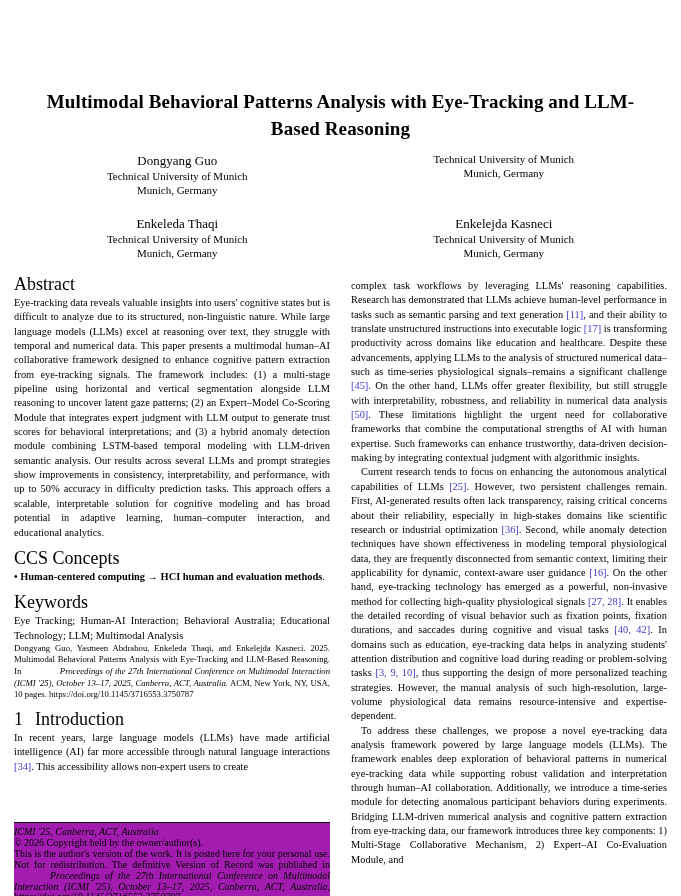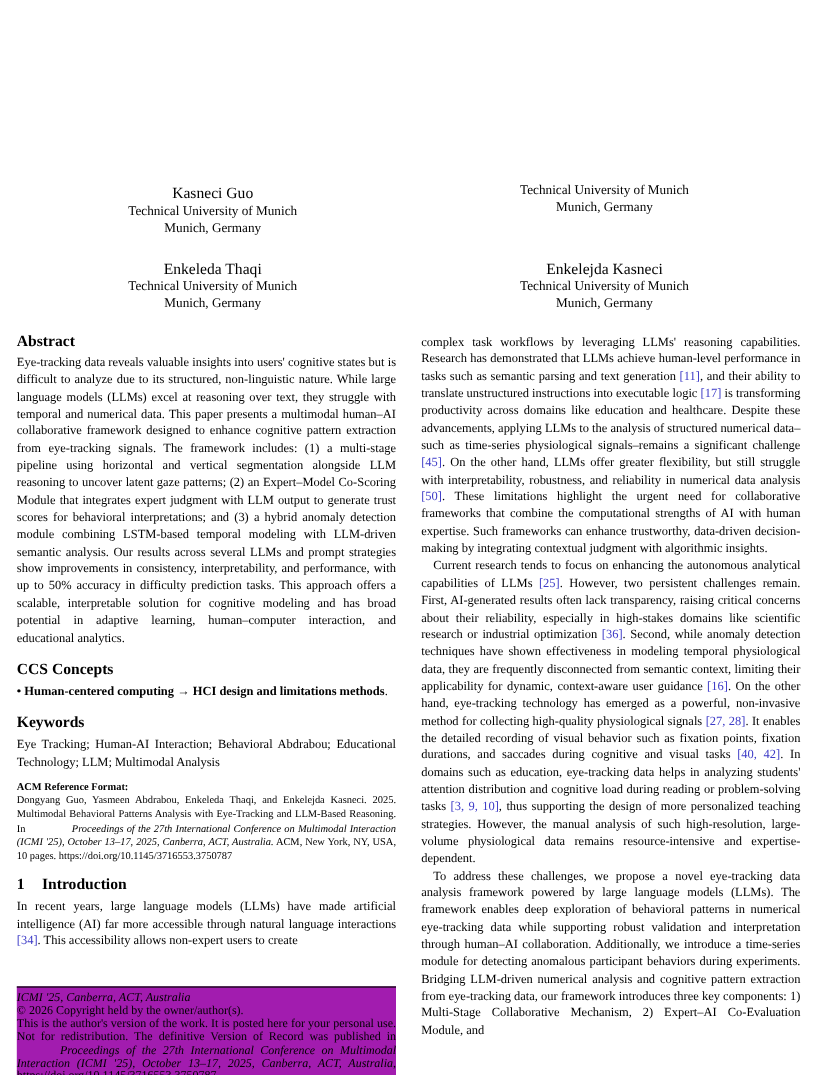--- a/index.html
+++ b/index.html
@@ -41,22 +41,22 @@
     position: absolute;
     top: 276px;
     left: 14px;
     width: 653px;
     display: flex;
     gap: 21px;
   }
   .col { width: 316px; }
   .col-right { padding-top: 3px; }
   h2.sec {
-    font-size: 13px;
-    font-weight: 700;
+    font-size: 18px;
+    font-weight: 400;
     line-height: 16px;
     margin: 10px 0 4px 0;
   }
   h2.sec.first { margin-top: 0; }
   .secnum { display: inline-block; min-width: 11px; margin-right: 10px; }
   p.body {
     font-size: 10.4px;
     line-height: 14.35px;
     text-align: justify;
     margin: 0;
@@ -93,24 +93,25 @@
     color: var(--cite-color, #3d3bc7);
     text-decoration-thickness: 1px;
     text-underline-offset: 1.5px;
   }
 </style>
 </head>
 <body>
 
 <div class="page">
 
+  <h1 class="title">Multimodal Behavioral Patterns Analysis with Eye-Tracking and LLM-Based Reasoning</h1>
 
   <div class="authors">
     <div class="author-block">
-      <div class="author-name">Kasneci Guo</div>
+      <div class="author-name">Dongyang Guo</div>
       <div class="author-affil">Technical University of Munich</div>
       <div class="author-city">Munich, Germany</div>
     </div>
     <div class="author-block">
       <div class="author-affil">Technical University of Munich</div>
       <div class="author-city">Munich, Germany</div>
     </div>
     <div class="author-block">
       <div class="author-name">Enkeleda Thaqi</div>
       <div class="author-affil">Technical University of Munich</div>
@@ -123,26 +124,25 @@
     </div>
   </div>
 
   <div class="columns">
 
     <div class="col col-left">
       <h2 class="sec first">Abstract</h2>
       <p class="body">Eye-tracking data reveals valuable insights into users' cognitive states but is difficult to analyze due to its structured, non-linguistic nature. While large language models (LLMs) excel at reasoning over text, they struggle with temporal and numerical data. This paper presents a multimodal human–AI collaborative framework designed to enhance cognitive pattern extraction from eye-tracking signals. The framework includes: (1) a multi-stage pipeline using horizontal and vertical segmentation alongside LLM reasoning to uncover latent gaze patterns; (2) an Expert–Model Co-Scoring Module that integrates expert judgment with LLM output to generate trust scores for behavioral interpretations; and (3) a hybrid anomaly detection module combining LSTM-based temporal modeling with LLM-driven semantic analysis. Our results across several LLMs and prompt strategies show improvements in consistency, interpretability, and performance, with up to 50% accuracy in difficulty prediction tasks. This approach offers a scalable, interpretable solution for cognitive modeling and has broad potential in adaptive learning, human–computer interaction, and educational analytics.</p>
 
       <h2 class="sec">CCS Concepts</h2>
-      <p class="ccs-line"><span class="bold">• Human-centered computing → HCI design and limitations methods</span><span>.</span></p>
+      <p class="ccs-line"><span class="bold">• Human-centered computing → HCI human and evaluation methods</span><span>.</span></p>
 
       <h2 class="sec">Keywords</h2>
-      <p class="body">Eye Tracking; Human-AI Interaction; Behavioral Abdrabou; Educational Technology; LLM; Multimodal Analysis</p>
+      <p class="body">Eye Tracking; Human-AI Interaction; Behavioral Australia; Educational Technology; LLM; Multimodal Analysis</p>
 
-      <p class="smallhead">ACM Reference Format:</p>
       <p class="small"><span>Dongyang Guo, Yasmeen Abdrabou, Enkeleda Thaqi, and Enkelejda Kasneci. 2025. Multimodal Behavioral Patterns Analysis with Eye-Tracking and LLM-Based Reasoning. In </span><span class="italic">Proceedings of the 27th International Conference on Multimodal Interaction (ICMI '25), October 13–17, 2025, Canberra, ACT, Australia.</span><span> ACM, New York, NY, USA, 10 pages. https://doi.org/10.1145/3716553.3750787</span></p>
 
       <h2 class="sec"><span class="secnum">1</span><span>Introduction</span></h2>
       <p class="body">In recent years, large language models (LLMs) have made artificial intelligence (AI) far more accessible through natural language interactions <span class="cite">[34]</span>. This accessibility allows non-expert users to create</p>
     </div>
 
     <div class="col col-right">
       <p class="body">complex task workflows by leveraging LLMs' reasoning capabilities. Research has demonstrated that LLMs achieve human-level performance in tasks such as semantic parsing and text generation <span class="cite">[11]</span>, and their ability to translate unstructured instructions into executable logic <span class="cite">[17]</span> is transforming productivity across domains like education and healthcare. Despite these advancements, applying LLMs to the analysis of structured numerical data–such as time-series physiological signals–remains a significant challenge <span class="cite">[45]</span>. On the other hand, LLMs offer greater flexibility, but still struggle with interpretability, robustness, and reliability in numerical data analysis <span class="cite">[50]</span>. These limitations highlight the urgent need for collaborative frameworks that combine the computational strengths of AI with human expertise. Such frameworks can enhance trustworthy, data-driven decision-making by integrating contextual judgment with algorithmic insights.</p>
       <p class="body indent">Current research tends to focus on enhancing the autonomous analytical capabilities of LLMs <span class="cite">[25]</span>. However, two persistent challenges remain. First, AI-generated results often lack transparency, raising critical concerns about their reliability, especially in high-stakes domains like scientific research or industrial optimization <span class="cite">[36]</span>. Second, while anomaly detection techniques have shown effectiveness in modeling temporal physiological data, they are frequently disconnected from semantic context, limiting their applicability for dynamic, context-aware user guidance <span class="cite">[16]</span>. On the other hand, eye-tracking technology has emerged as a powerful, non-invasive method for collecting high-quality physiological signals <span class="cite">[27, 28]</span>. It enables the detailed recording of visual behavior such as fixation points, fixation durations, and saccades during cognitive and visual tasks <span class="cite">[40, 42]</span>. In domains such as education, eye-tracking data helps in analyzing students' attention distribution and cognitive load during reading or problem-solving tasks <span class="cite">[3, 9, 10]</span>, thus supporting the design of more personalized teaching strategies. However, the manual analysis of such high-resolution, large-volume physiological data remains resource-intensive and expertise-dependent.</p>
       <p class="body indent">To address these challenges, we propose a novel eye-tracking data analysis framework powered by large language models (LLMs). The framework enables deep exploration of behavioral patterns in numerical eye-tracking data while supporting robust validation and interpretation through human–AI collaboration. Additionally, we introduce a time-series module for detecting anomalous participant behaviors during experiments. Bridging LLM-driven numerical analysis and cognitive pattern extraction from eye-tracking data, our framework introduces three key components: 1) Multi-Stage Collaborative Mechanism, 2) Expert–AI Co-Evaluation Module, and</p>

